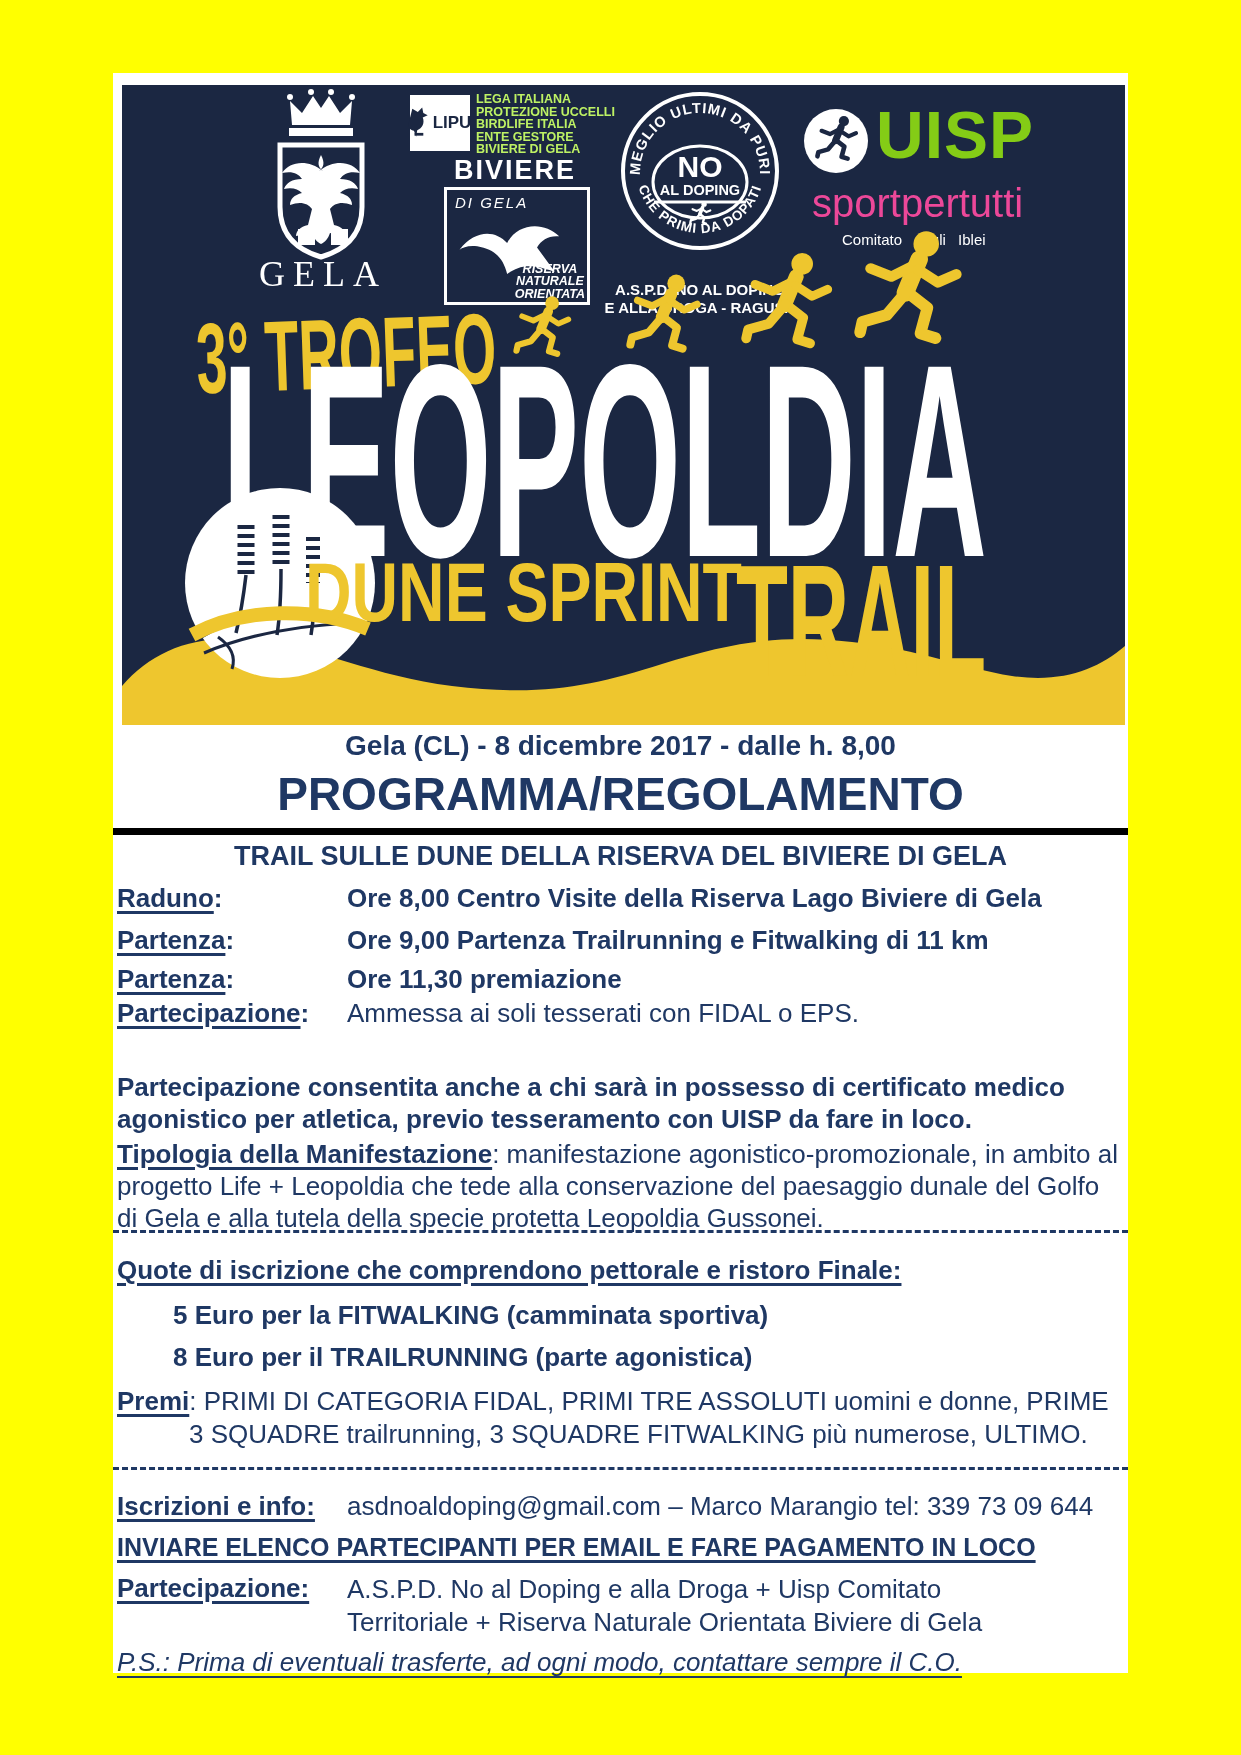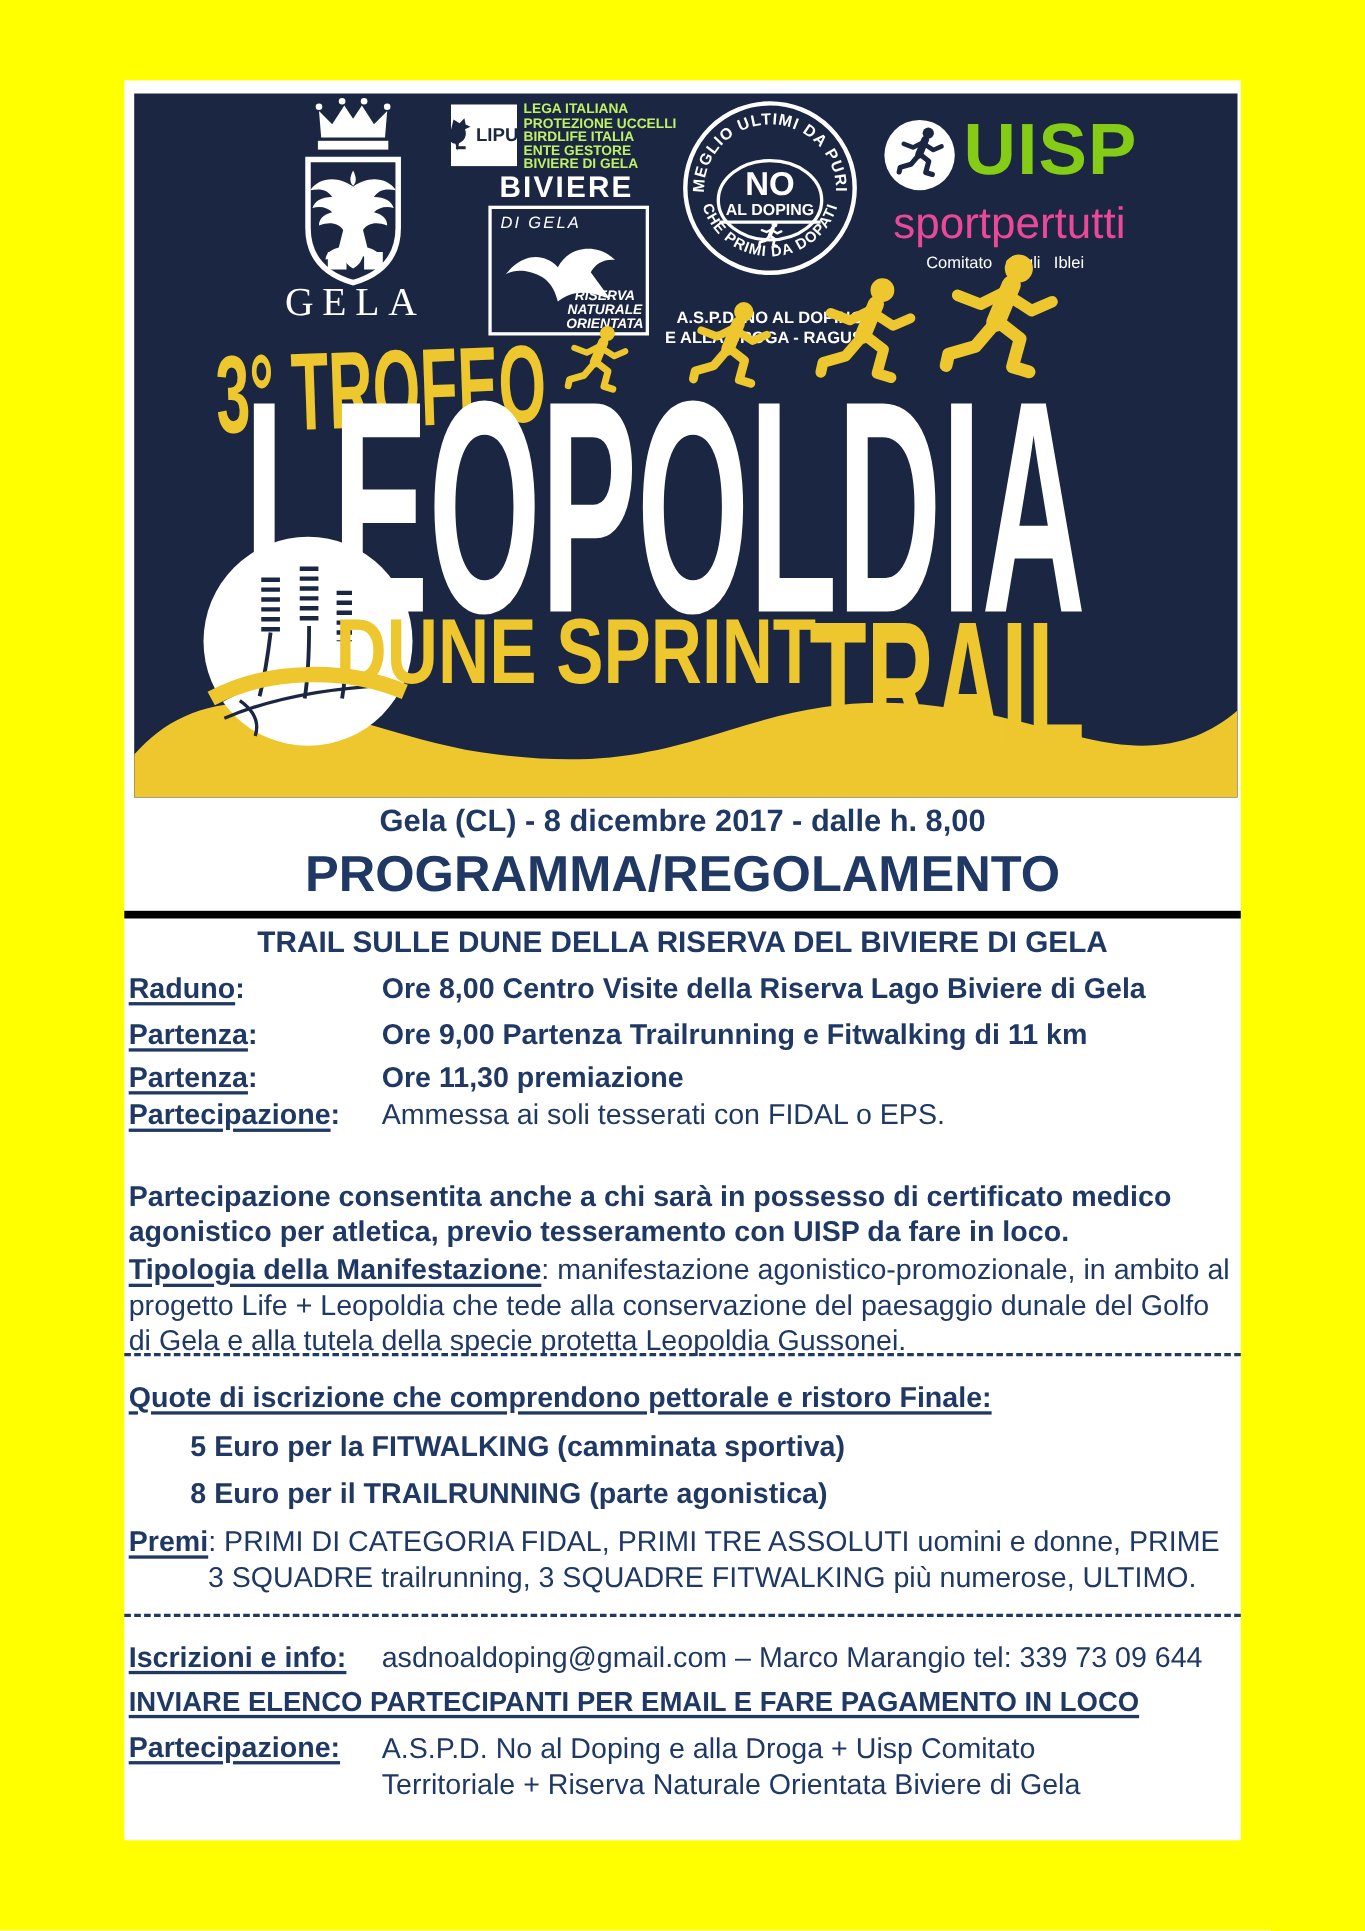--- a/index.html
+++ b/index.html
@@ -262,14 +262,15 @@
       <span class="nowrap">asdnoaldoping@gmail.com – Marco Marangio tel: 339 73 09 644</span>
     </div>
 
     <div class="row bold u nowrap" style="top:808px;font-size:25px">INVIARE ELENCO PARTECIPANTI PER EMAIL E FARE PAGAMENTO IN LOCO</div>
 
     <div class="row sched" style="top:848px">
       <span class="lbl"><span class="u">Partecipazione:</span></span>
       <span class="orgval">A.S.P.D. No al Doping e alla Droga + Uisp Comitato Territoriale + Riserva Naturale Orientata Biviere di Gela</span>
     </div>
 
+    <div class="row ps nowrap" style="top:922px">P.S.: Prima di eventuali trasferte, ad ogni modo, contattare sempre il C.O.</div>
   </div>
 </div>
 
 </body></html>

